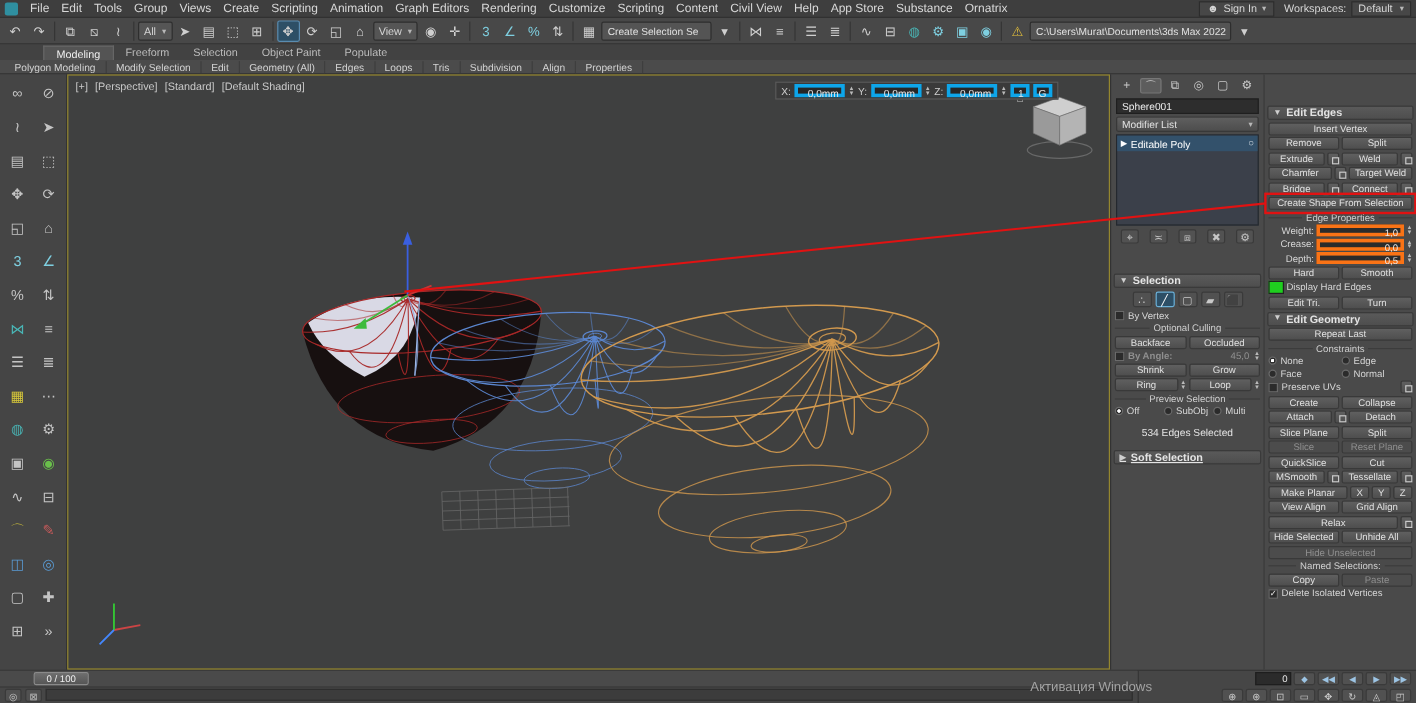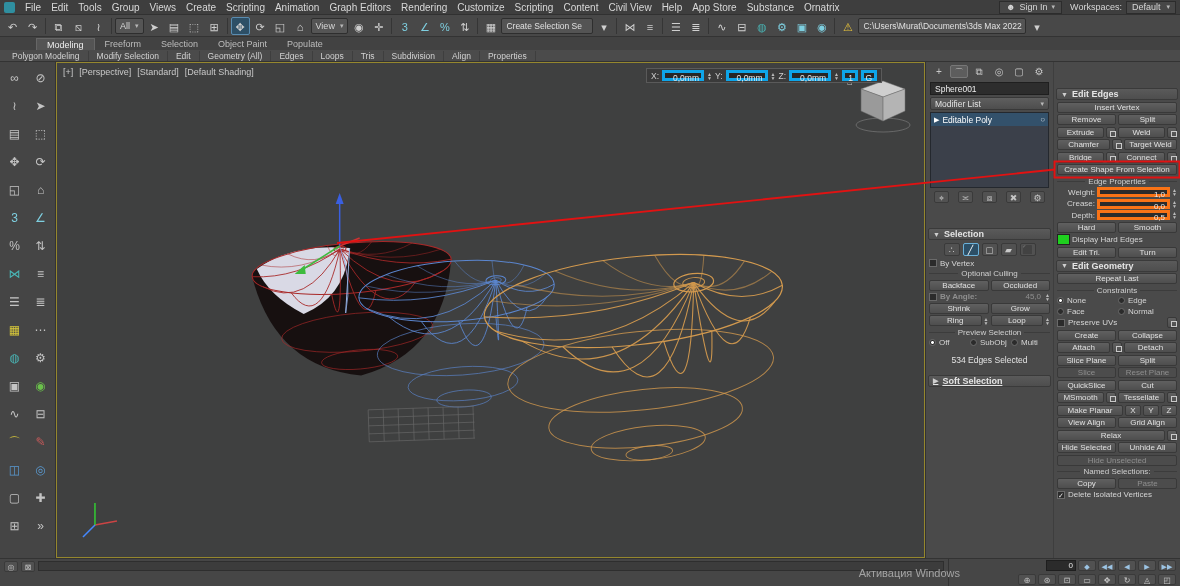--- a/index.html
+++ b/index.html
@@ -680,20 +680,23 @@
             <span class="cbox">✓</span>
             <span>Delete Isolated Vertices</span>
           </label>
         </div>
       </div>
   </div>
 </div>
 
 <div class="bottom">
   <div class="bottom-left">
+    <div class="timeslider">
+      <div class="ts-handle">0 / 100</div>
+    </div>
     <div class="statusrow">
       <span style="display:flex;gap:3px;">
           <span class="sb-icon">◎</span>
           <span class="sb-icon">⊠</span>
         </span>
       <div class="prompt"></div>
     </div>
   </div>
   <div class="bottom-right">
     <div class="pb-row">

